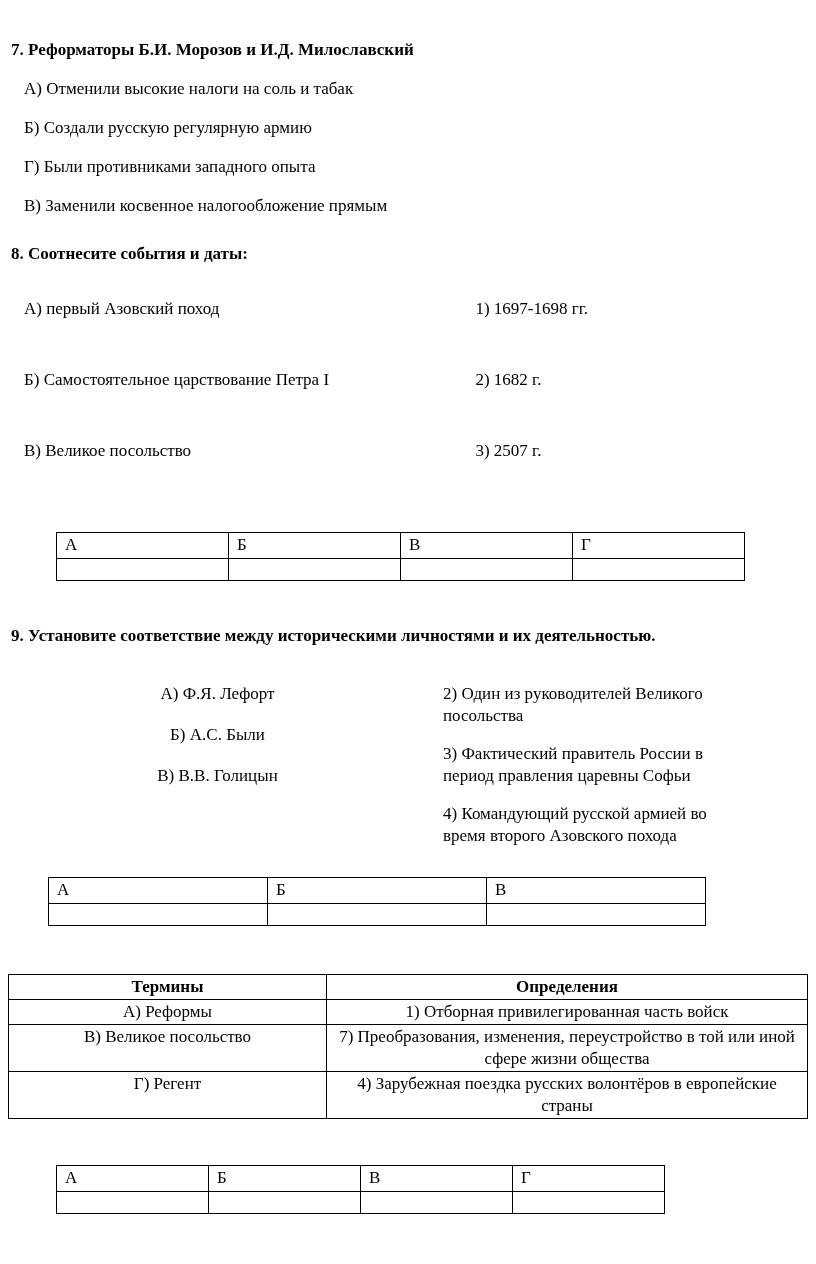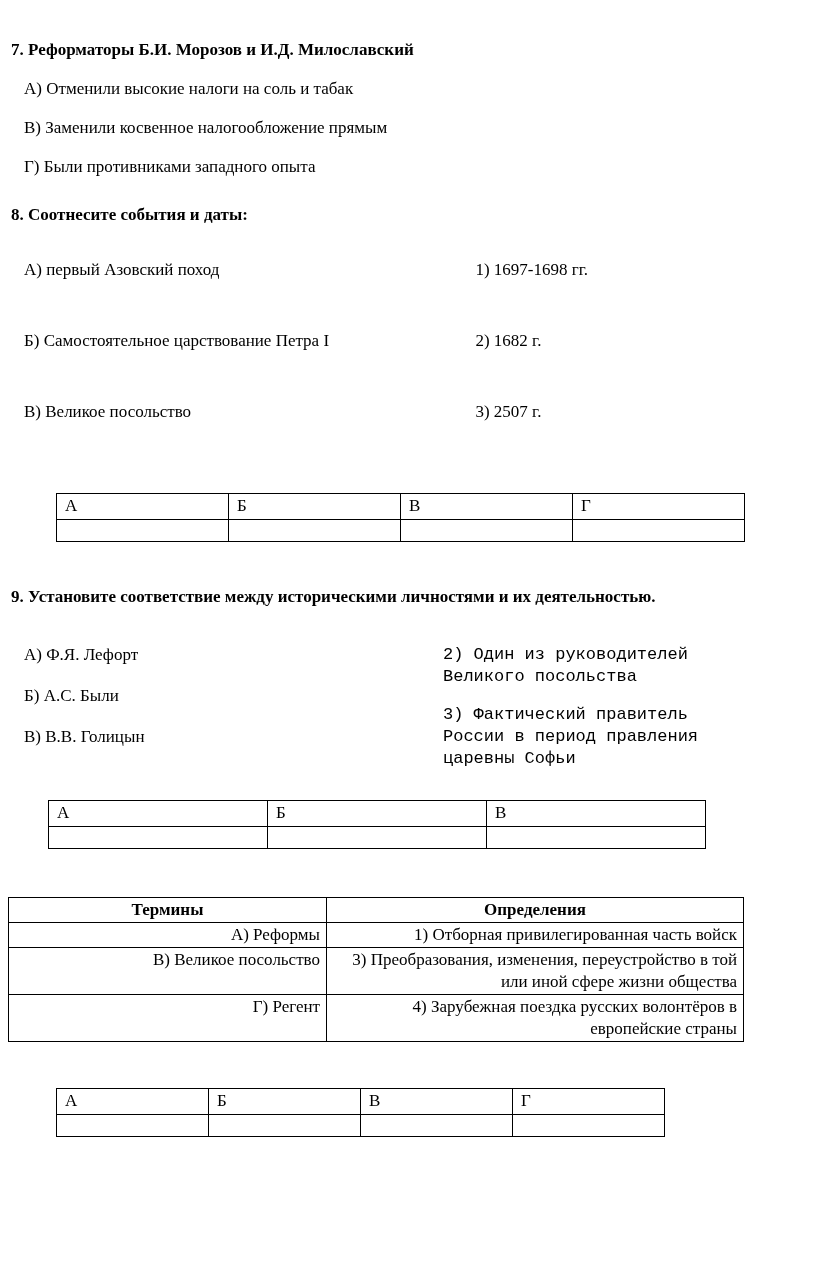--- a/index.html
+++ b/index.html
@@ -42,51 +42,52 @@
   table.answers tr.empty td { height: 22px; }
   table.q8-answers td { width: 172px; }
   table.q9-answers { margin-left: 40px; margin-top: 18px; }
   table.q9-answers td { width: 219px; }
   table.q10-answers { margin-top: 46px; }
   table.q10-answers td { width: 152px; }
 
   
   .q9-cols { display: flex; margin-top: 20px; }
   .q9-left { width: 419px; }
-  .q9-left p { margin-bottom: 19px; }
+  .q9-left p { margin-bottom: 19px; text-align: center; }
   .q9-right { width: 332px; }
-  .q9-right p { margin-bottom: 12px; font-family: Liberation Mono, monospace; }
+  .q9-right p { margin-bottom: 12px; }
   .q9-first { margin-top: 14px; }
 
   
   table.terms {
     border-collapse: collapse;
     margin-top: 12px;
-    width: 736px;
+    width: 800px;
   }
   table.terms th, table.terms td {
     border: 1px solid #000;
     padding: 1px 6px;
     vertical-align: top;
-    text-align: right;
+    text-align: center;
     font-weight: normal;
   }
   table.terms th { text-align: center; font-weight: bold; }
   table.terms .col-term { width: 318px; }
 </style>
 </head>
 <body>
 
 <div class="page">
 
   <section>
     <p class="q-title">7. Реформаторы Б.И. Морозов и И.Д. Милославский</p>
     <p class="opt">А) Отменили высокие налоги на соль и табак</p>
+    <p class="opt">Б) Создали русскую регулярную армию</p>
+    <p class="opt">Г) Были противниками западного опыта</p>
     <p class="opt">В) Заменили косвенное налогообложение прямым</p>
-    <p class="opt">Г) Были противниками западного опыта</p>
   </section>
 
   <section class="sec">
     <p class="q-title">8. Соотнесите события и даты:</p>
     <div class="pair-row">
       <p class="pair-left">А) первый Азовский поход</p>
       <p class="pair-right">1) 1697-1698 гг.</p>
     </div>
     <div class="pair-row">
       <p class="pair-left">Б) Самостоятельное царствование Петра I</p>
@@ -119,20 +120,21 @@
     <p class="q-title">9. Установите соответствие между историческими личностями и их деятельностью.</p>
     <div class="q9-cols">
       <div class="q9-left">
         <p>А) Ф.Я. Лефорт</p>
         <p>Б) А.С. Были</p>
         <p>В) В.В. Голицын</p>
       </div>
       <div class="q9-right">
         <p>2) Один из руководителей Великого посольства</p>
         <p>3) Фактический правитель России в период правления царевны Софьи</p>
+        <p>4) Командующий русской армией во время второго Азовского похода</p>
       </div>
     </div>
 
     <table class="answers q9-answers">
       <tbody>
         <tr>
           <td>А</td>
           <td>Б</td>
           <td>В</td>
         </tr>
@@ -152,21 +154,21 @@
         <tr>
           <th class="col-term">Термины</th>
           <th>Определения</th>
         </tr>
         <tr>
           <td>А) Реформы</td>
           <td>1) Отборная привилегированная часть войск</td>
         </tr>
         <tr>
           <td>В) Великое посольство</td>
-          <td>3) Преобразования, изменения, переустройство в той или иной сфере жизни общества</td>
+          <td>7) Преобразования, изменения, переустройство в той или иной сфере жизни общества</td>
         </tr>
         <tr>
           <td>Г) Регент</td>
           <td>4) Зарубежная поездка русских волонтёров в европейские страны</td>
         </tr>
       </tbody>
     </table>
 
     <table class="answers q10-answers">
       <tbody>

